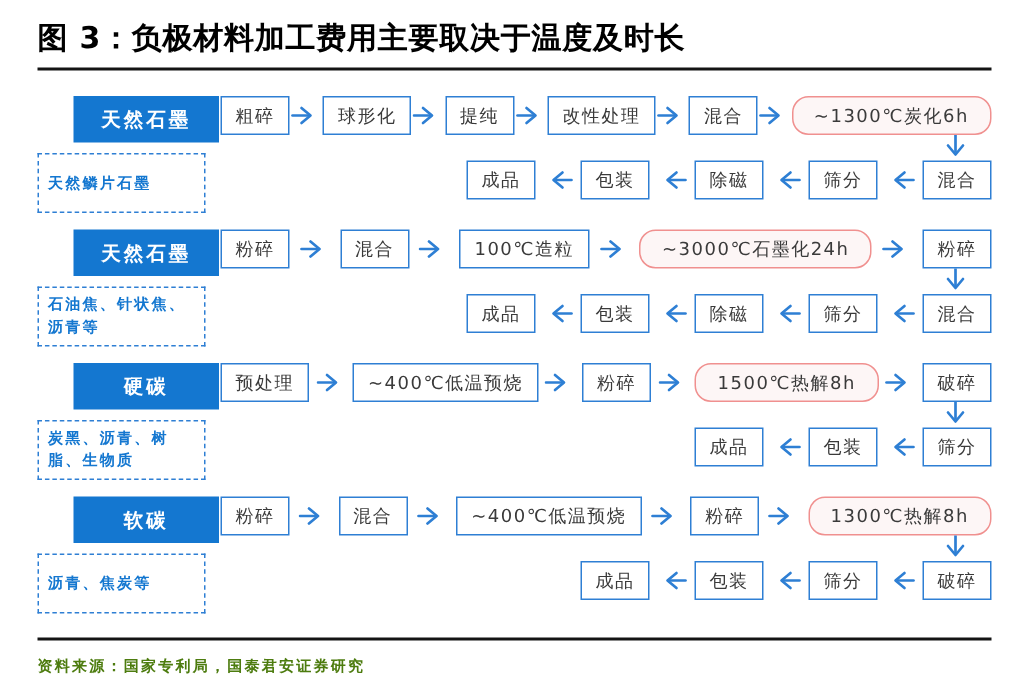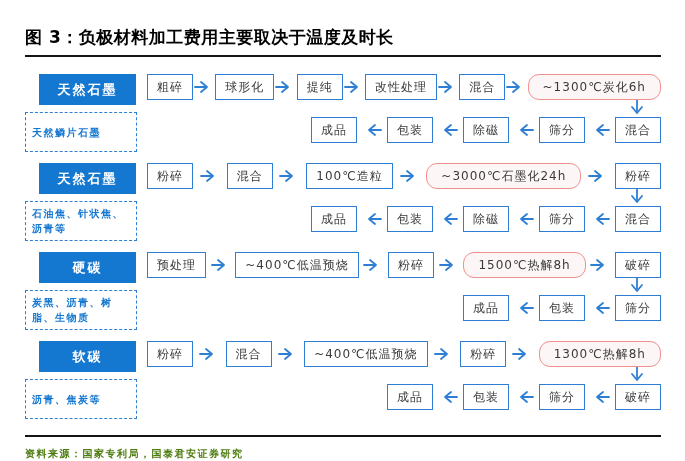--- a/index.html
+++ b/index.html
@@ -6,39 +6,39 @@
   .page {
     width: 685px; height: 461px;
     box-sizing: border-box;
     padding: 8px 24px 0 25px;
     font-family: "DejaVu Sans", sans-serif;
     background: #ffffff;
     overflow: hidden;
     position: relative;
   }
   .title {
-    font-size: 17px;
+    font-size: 20px;
     font-weight: 700;
     color: #000000;
     letter-spacing: 0.5px;
-    margin: 18px 0 6px 0;
+    margin: 4px 0 6px 0;
   }
   .title-divider {
     border: none;
     border-top: 2.5px solid #141414;
     margin: 0 0 17px 0;
   }
   .row-group {
     display: flex;
     margin-bottom: 11px;
     align-items: flex-start;
   }
   .left-col { width: 122px; flex: none; }
   .category {
-    margin-left: 14px;
+    margin-left: 24px;
     width: 97px; height: 31px;
     background: var(--cat, #1477d0);
     color: #ffffff;
     font-size: 13px; font-weight: 700;
     letter-spacing: 2px;
     display: flex; align-items: center; justify-content: center;
     box-sizing: border-box;
   }
   .materials {
     margin-top: 7px;

